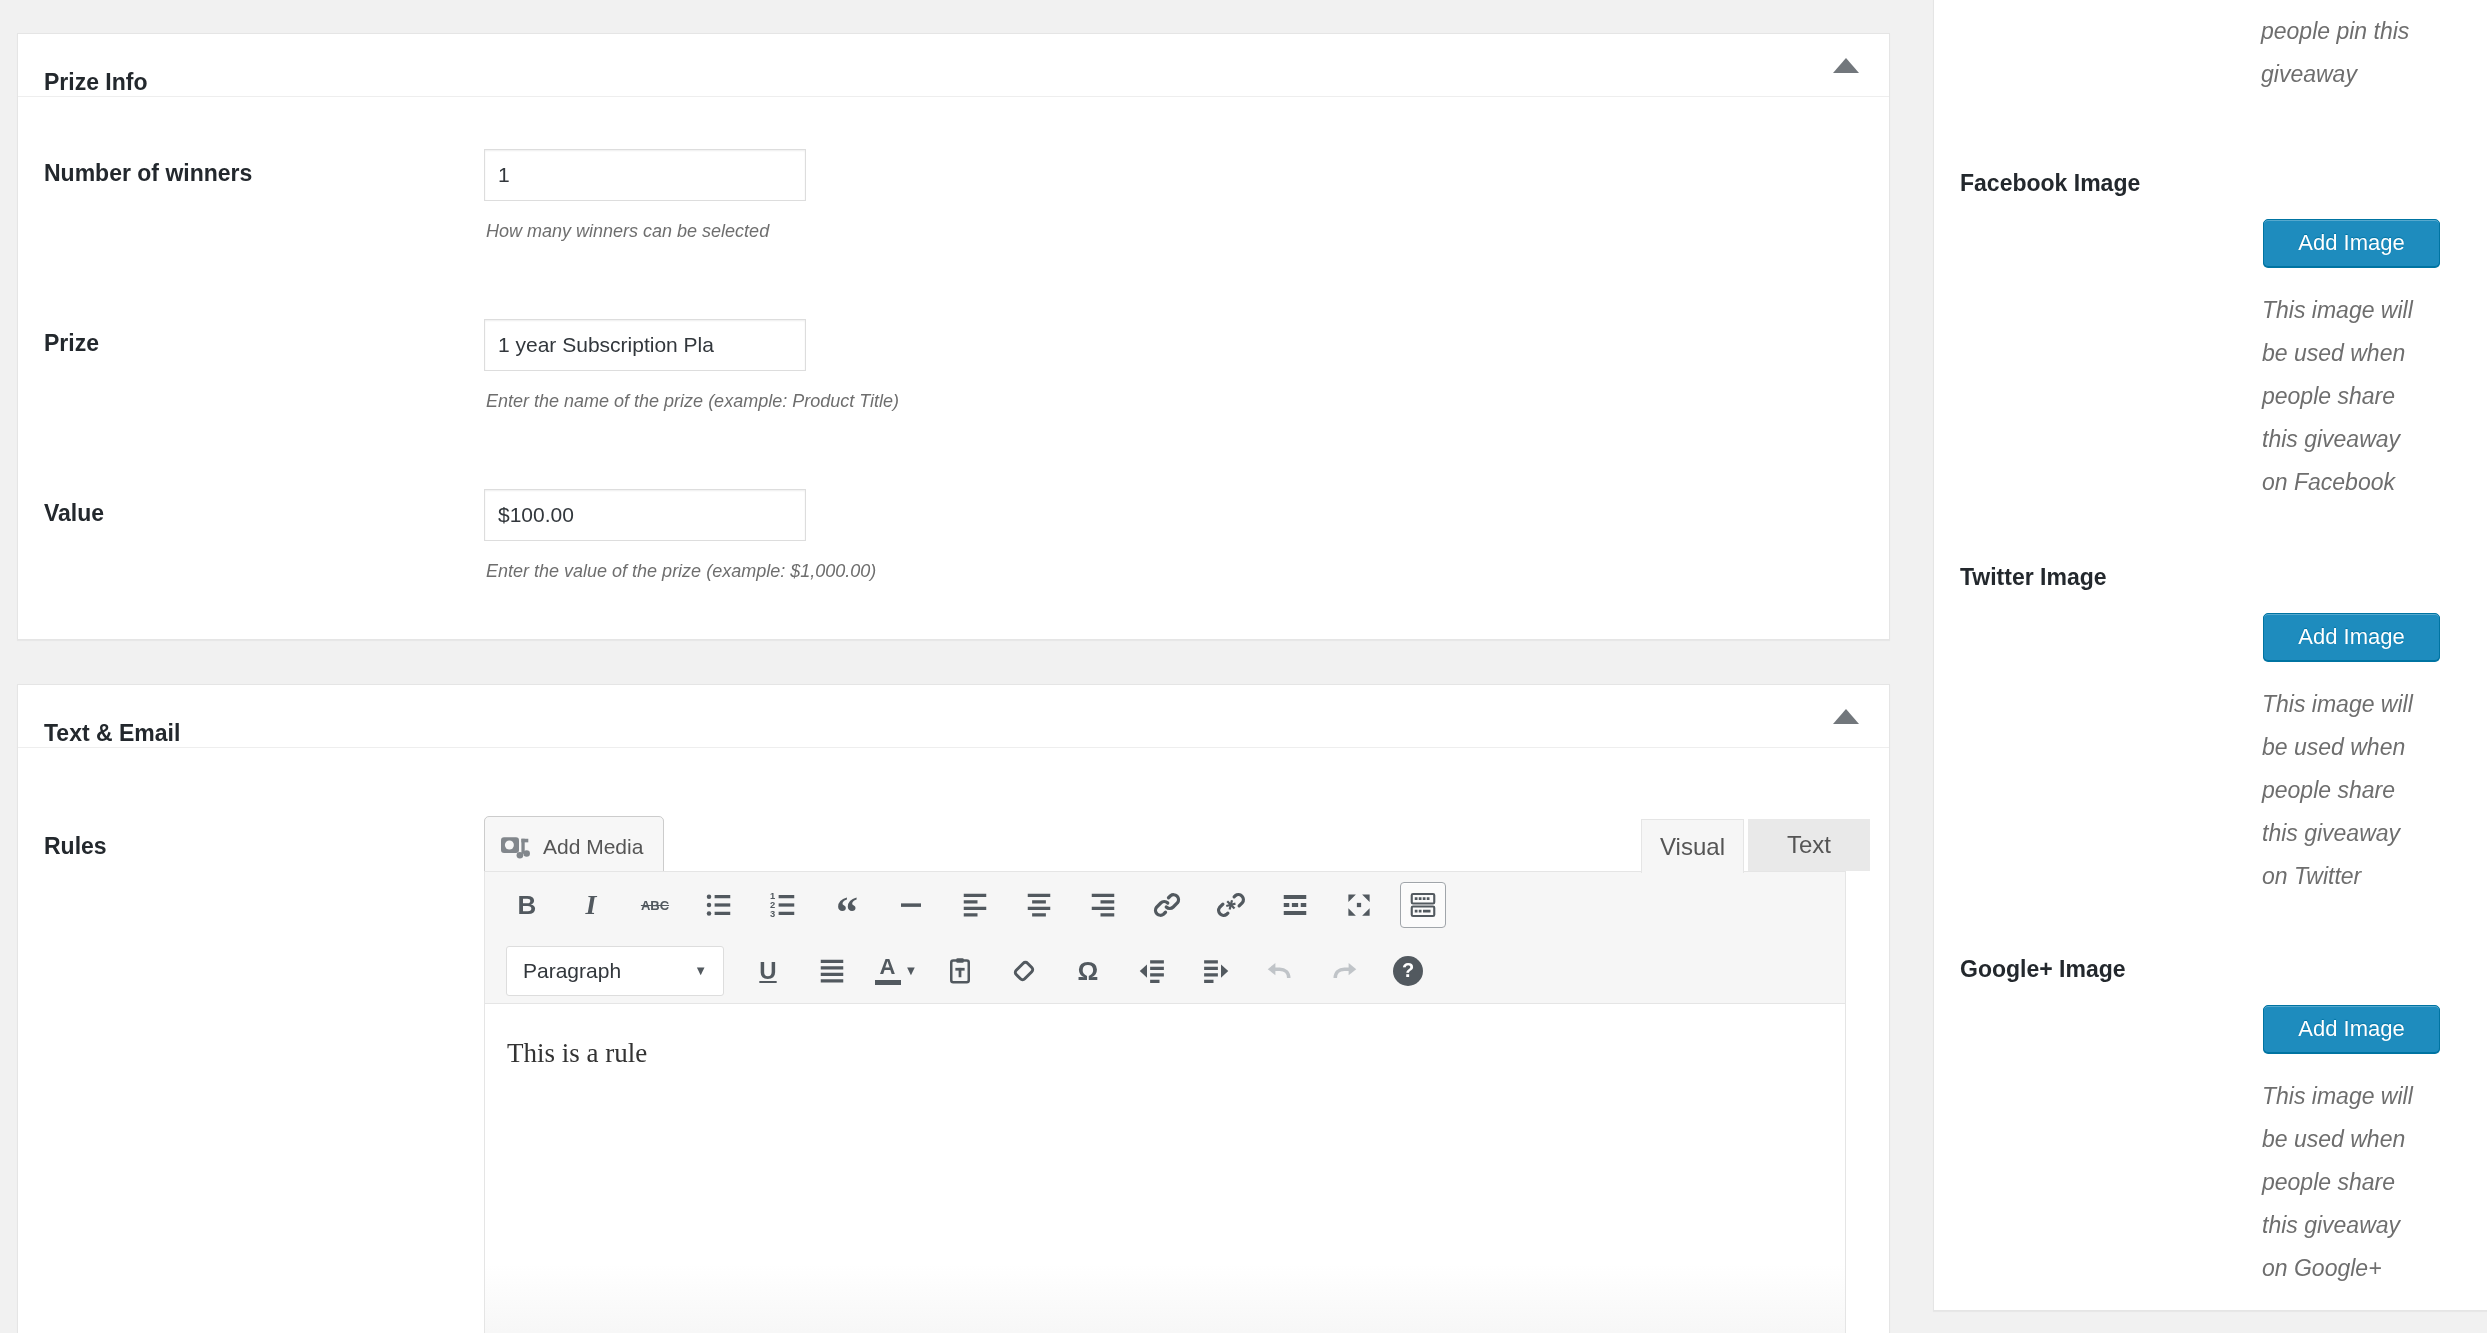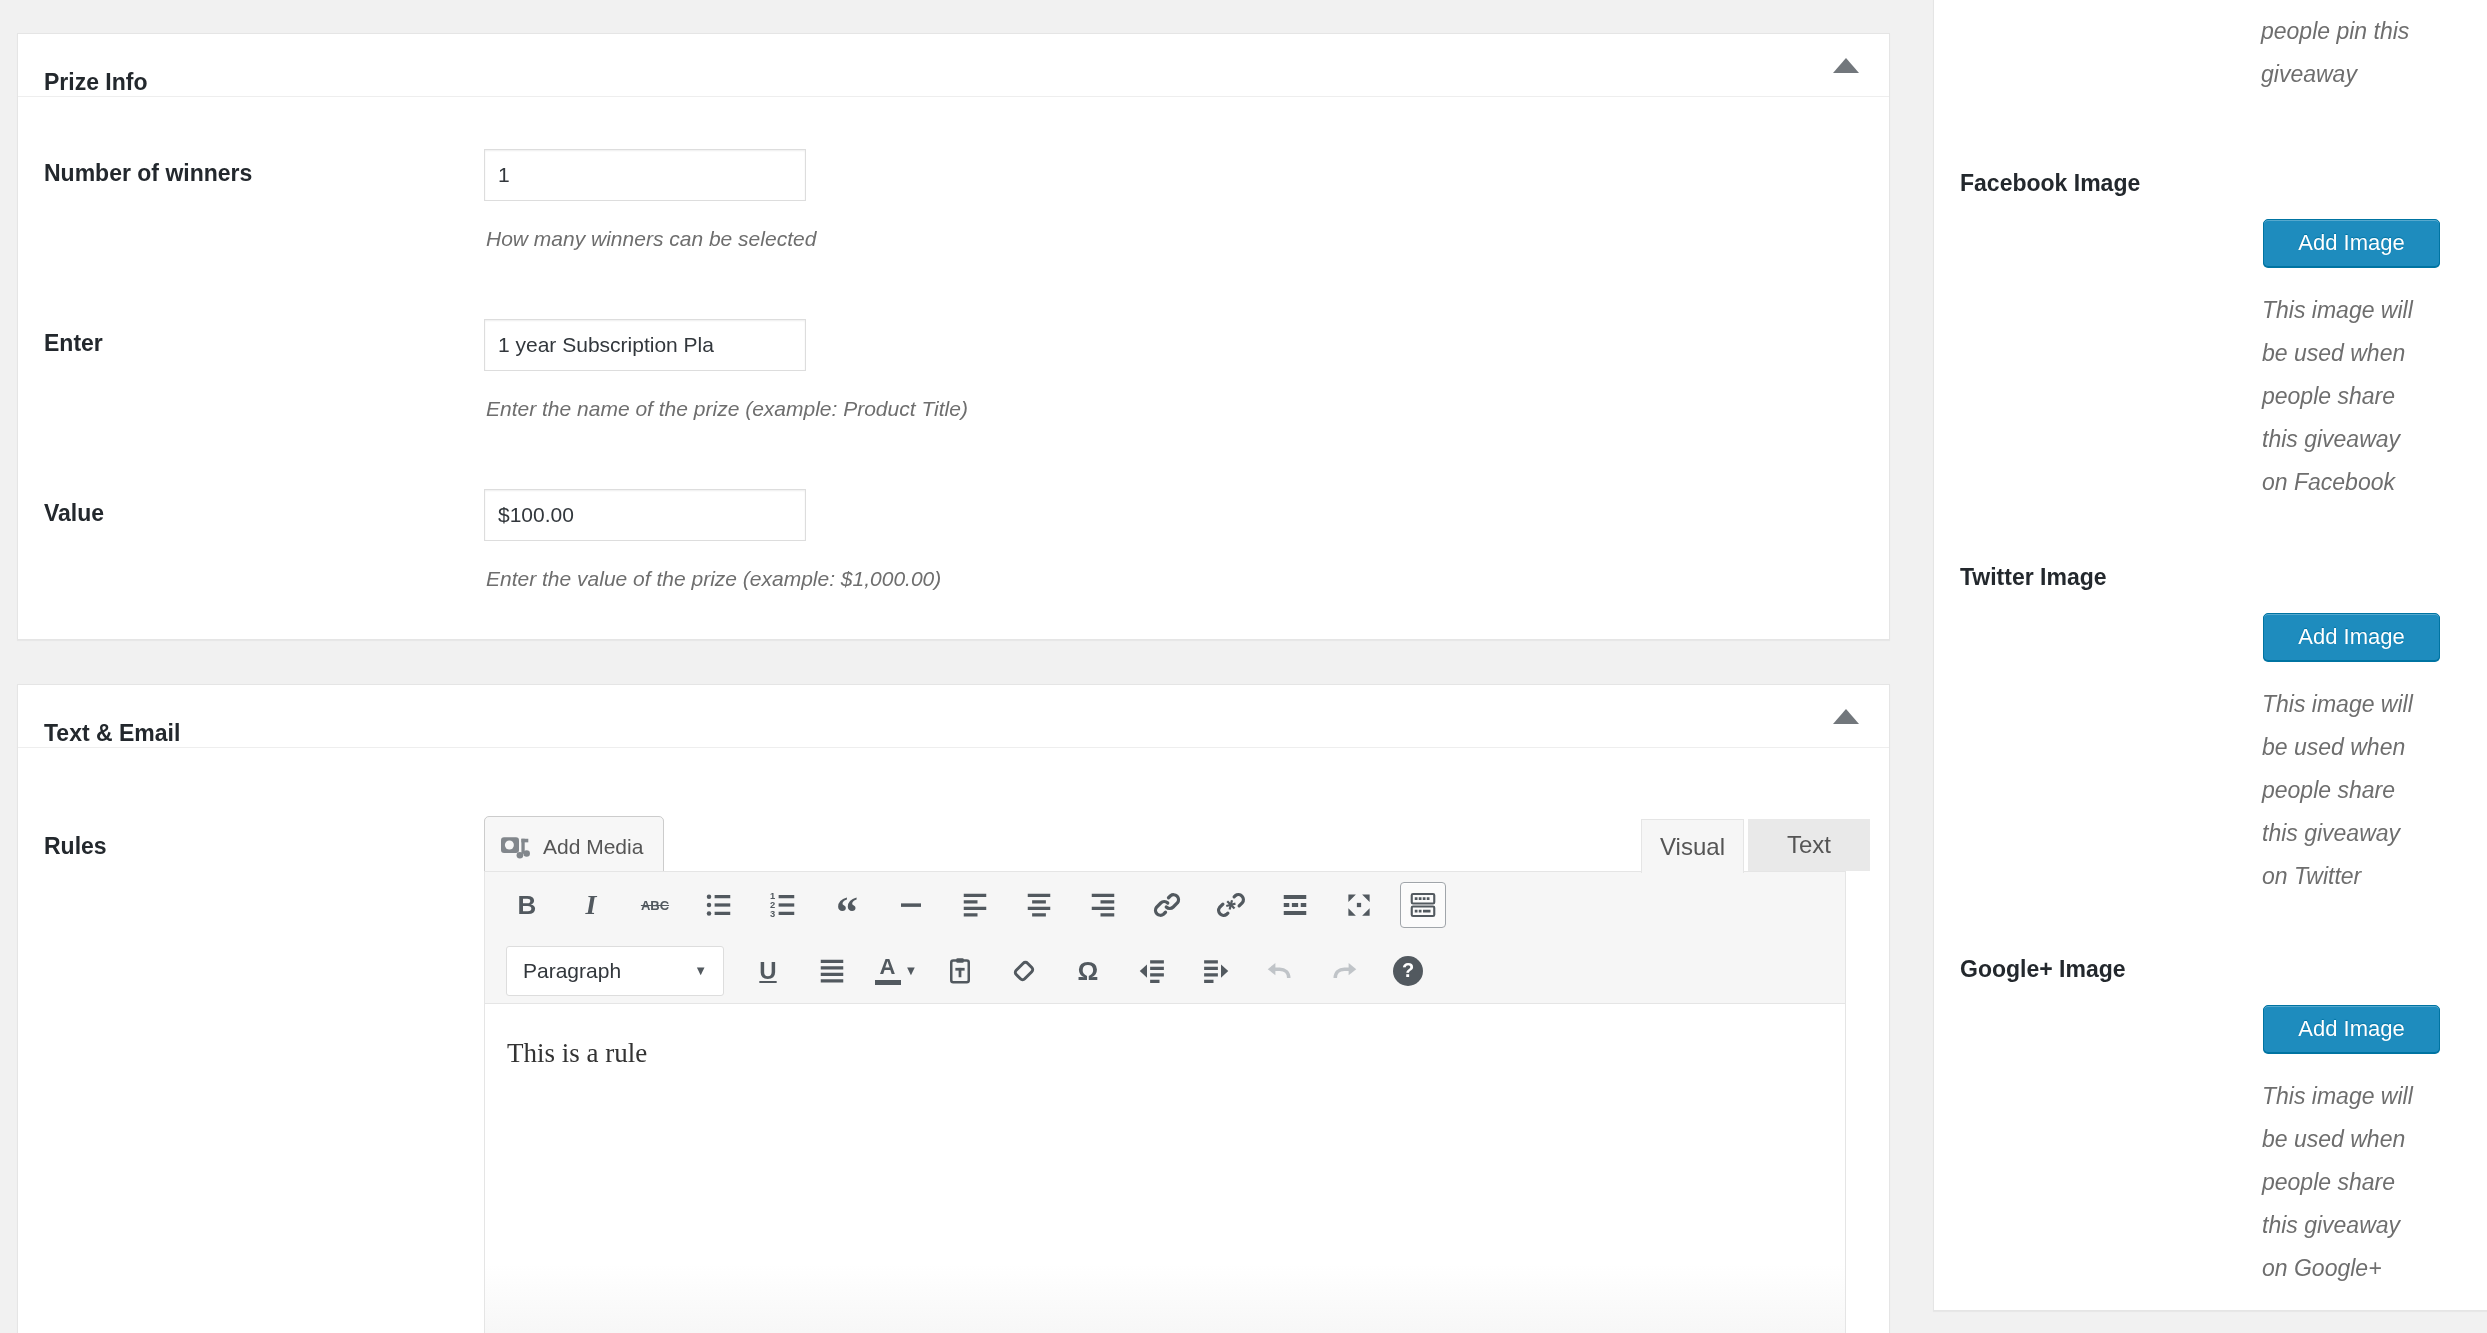--- a/index.html
+++ b/index.html
@@ -40,21 +40,21 @@
   .pi-row:nth-of-type(1) { top:115px; }
   .pi-row:nth-of-type(2) { top:285px; }
   .pi-row:nth-of-type(3) { top:455px; }
   .pi-label { position:absolute; left:26px; top:11px; font-size:23px; font-weight:bold; color:#23282d; }
   .pi-input {
     position:absolute; left:466px; top:0; width:322px; height:52px;
     border:1px solid #ddd; background:#fff; border-radius:0;
     font-family:"Liberation Sans", sans-serif; font-size:21px; color:#32373c;
     padding:0 13px; box-shadow:inset 0 1px 2px rgba(0,0,0,.07); outline:none;
   }
-  .pi-helper { position:absolute; left:468px; top:78px; font-size:21px; font-style:italic; color:#6e6e6e; }
+  .pi-helper { position:absolute; left:468px; top:72px; font-size:18px; font-style:italic; color:#6e6e6e; }
 
   
   .rules-label { position:absolute; left:26px; top:148px; font-size:23px; font-weight:bold; }
   .editor-wrap { position:absolute; left:466px; top:129px; width:1362px; }
 
   .media-row { position:relative; height:57px; }
   .add-media-btn {
     position:absolute; left:0; top:2px; height:61px; padding:0 20px 0 14px;
     background:#f7f7f7; border:1px solid #ccc; border-radius:5px;
     font-family:"Liberation Sans", sans-serif; font-size:21px; color:#555;
@@ -156,21 +156,21 @@
     </button>
   </div>
   <div id="prize-fields">
   <div class="pi-row">
     <span class="pi-label">Number of winners</span>
     <input class="pi-input" value="1" style="">
     <span class="pi-helper">How many winners can be selected</span>
   </div>
 
   <div class="pi-row">
-    <span class="pi-label">Enter</span>
+    <span class="pi-label">Prize</span>
     <input class="pi-input" value="1 year Subscription Pla" style="">
     <span class="pi-helper">Enter the name of the prize (example: Product Title)</span>
   </div>
 
   <div class="pi-row">
     <span class="pi-label">Value</span>
     <input class="pi-input" value="$100.00" style="">
     <span class="pi-helper">Enter the value of the prize (example: $1,000.00)</span>
   </div>
 </div>

